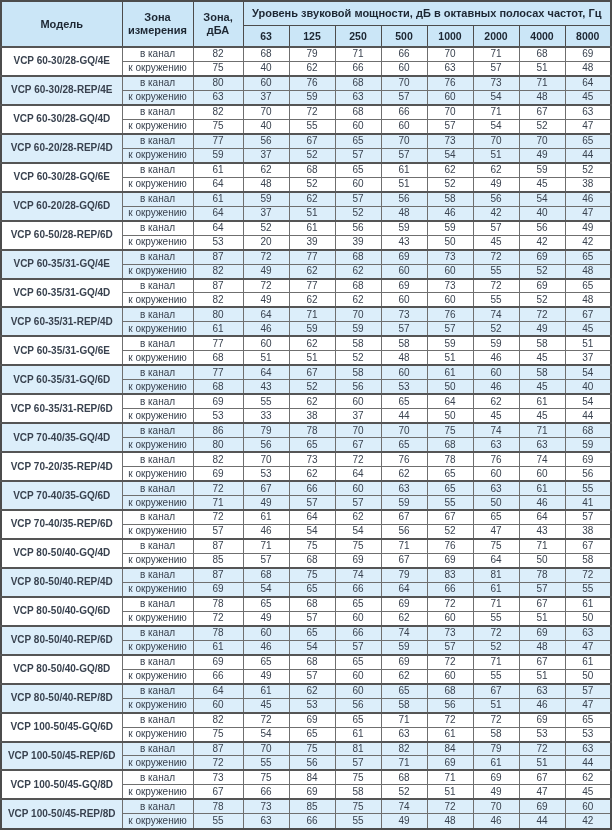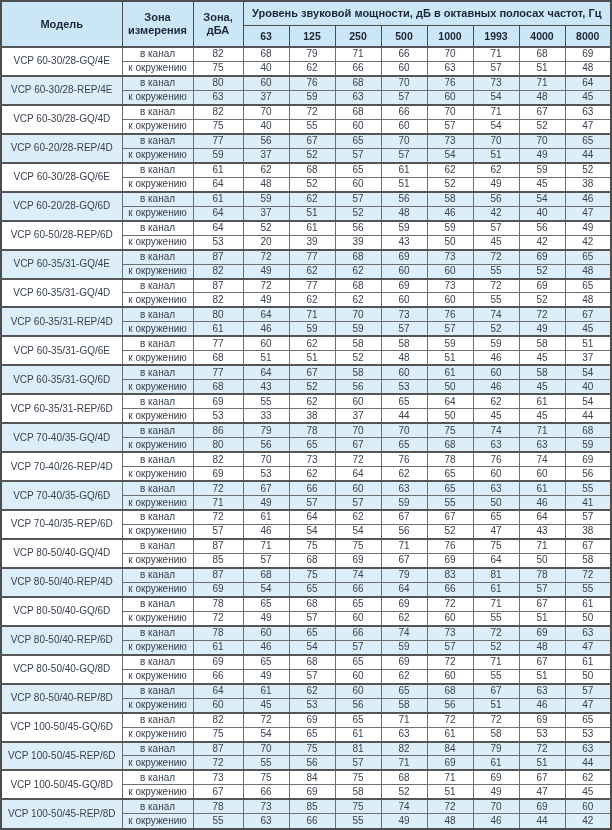--- a/index.html
+++ b/index.html
@@ -36,21 +36,21 @@
   }
   thead tr.top-row th { height: 23px; }
   thead tr.freq-row th { height: 20px; font-size: 10.5px; }
   tbody td {
     font-size: 10px;
     color: #39424f;
     height: 12.5px;
     line-height: 1;
     background: #ffffff;
   }
-  tbody td.model { font-size: 10px; }
+  tbody td.model { font-size: 10px; font-weight: bold; }
   tbody tr.shaded td { background: #dceefa; }
   
   tbody tr.row-a td { border-top: 2px solid #555555; }
   tbody tr.row-b td { border-top: 1px solid #aeaeae; }
 </style>
 </head>
 <body>
 
 <div class="page">
   <table>
@@ -73,21 +73,21 @@
         <th rowspan="2">Зона измерения</th>
         <th rowspan="2">Зона, дБА</th>
         <th colspan="8">Уровень звуковой мощности, дБ в октавных полосах частот, Гц</th>
       </tr>
       <tr class="freq-row">
         <th>63</th>
         <th>125</th>
         <th>250</th>
         <th>500</th>
         <th>1000</th>
-        <th>1993</th>
+        <th>2000</th>
         <th>4000</th>
         <th>8000</th>
       </tr>
     </thead>
     <tbody>
         <tr class="row-a">
           <td class="model" rowspan="2">VCP 60-30/28-GQ/4E</td>
           <td class="zone">в канал</td>
           <td>82</td>
           <td>68</td>
@@ -430,21 +430,21 @@
           <td>56</td>
           <td>65</td>
           <td>67</td>
           <td>65</td>
           <td>68</td>
           <td>63</td>
           <td>63</td>
           <td>59</td>
         </tr>
         <tr class="row-a">
-          <td class="model" rowspan="2">VCP 70-40/26-REP/4D</td>
+          <td class="model" rowspan="2">VCP 70-20/35-REP/4D</td>
           <td class="zone">в канал</td>
           <td>82</td>
           <td>70</td>
           <td>73</td>
           <td>72</td>
           <td>76</td>
           <td>78</td>
           <td>76</td>
           <td>74</td>
           <td>69</td>

